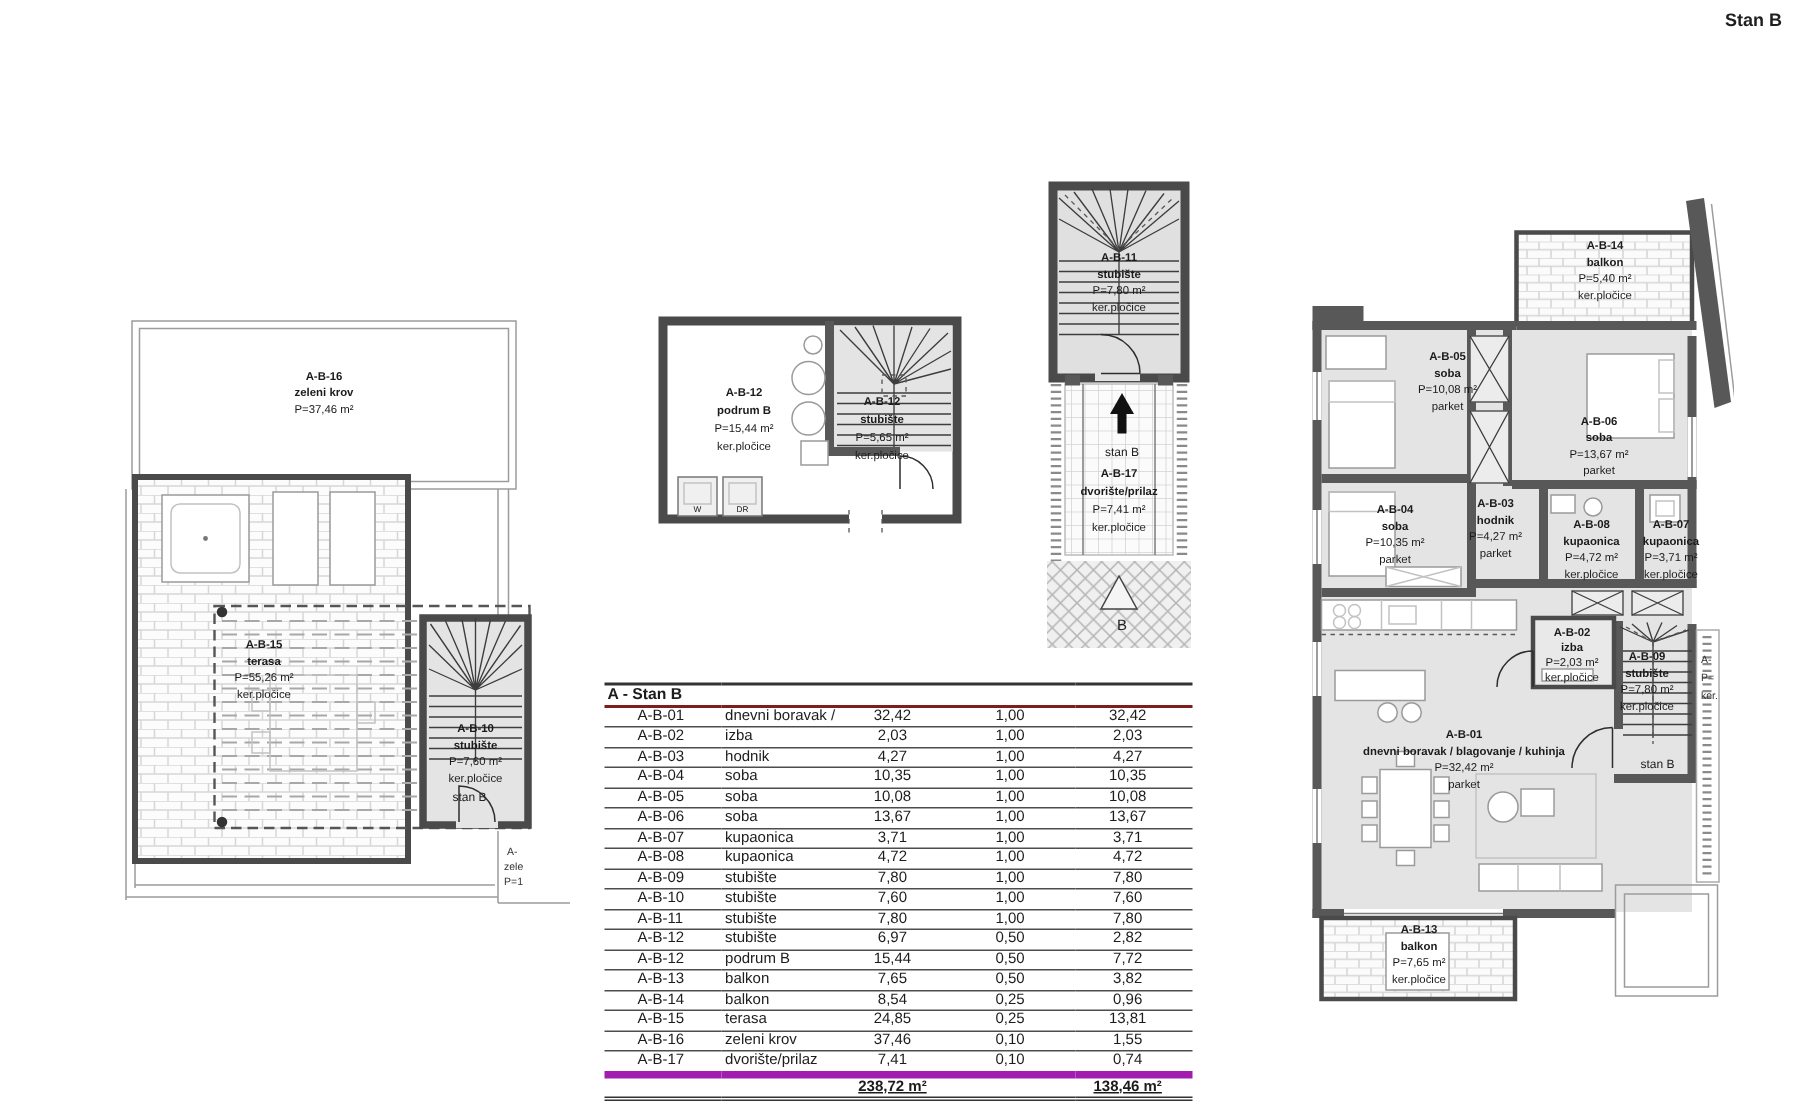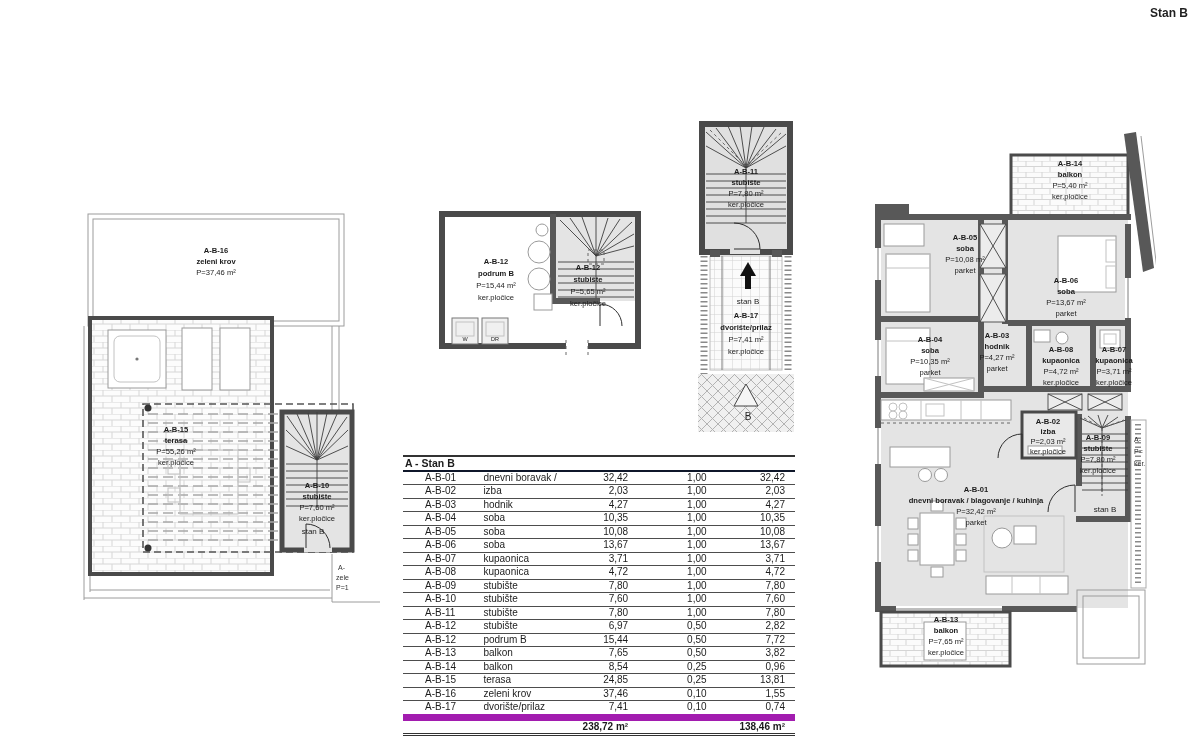--- a/index.html
+++ b/index.html
@@ -26,25 +26,25 @@
   .furn{stroke:#9a9a9a;stroke-width:1;fill:#ffffff;}
   .furnl{stroke:#c2c2c2;stroke-width:1;fill:none;}
   .xbox{stroke:#555;stroke-width:1;fill:#ececec;}
   .door{stroke:#2e2e2e;stroke-width:1;fill:none;}
   
   #area-table{left:403px;top:455px;width:392px;}
   table{border-collapse:collapse;width:100%;table-layout:fixed;}
   th,td{font-size:10px;padding:0 2px;height:12.5px;line-height:12.5px;
         white-space:nowrap;overflow:hidden;border-bottom:1px solid #4d4d4d;}
   thead th{font-size:10.5px;font-weight:bold;text-align:left;
-        border-top:2px solid #333;border-bottom:2px solid #0f172a;}
+        border-top:2px solid #333;border-bottom:2px solid #7f1d1d;}
   .c-id{width:70px;padding-left:22px;text-align:left;}
   .c-name{width:180px;text-align:left;}
-  .c-num{width:47px;text-align:right;padding-right:10px;}
-  tfoot td{font-weight:bold;border-bottom:3px double #333;border-top:7px solid #a21caf;}
+  .c-num{width:47px;text-align:center;padding-right:10px;}
+  tfoot td{font-weight:bold;border-bottom:3px double #333;border-top:5px solid #a21caf;text-decoration:underline;}
 </style>
 </head>
 <body>
 
 <div id="plan-title" class="abs">Stan B</div>
 
 <svg class="abs" style="left:80px;top:198px;" width="302" height="414" viewBox="0 0 302 414">
   <defs>
     <pattern id="pavL" width="18" height="12" patternUnits="userSpaceOnUse">
       <rect width="18" height="12" fill="#fcfcfc"></rect>

